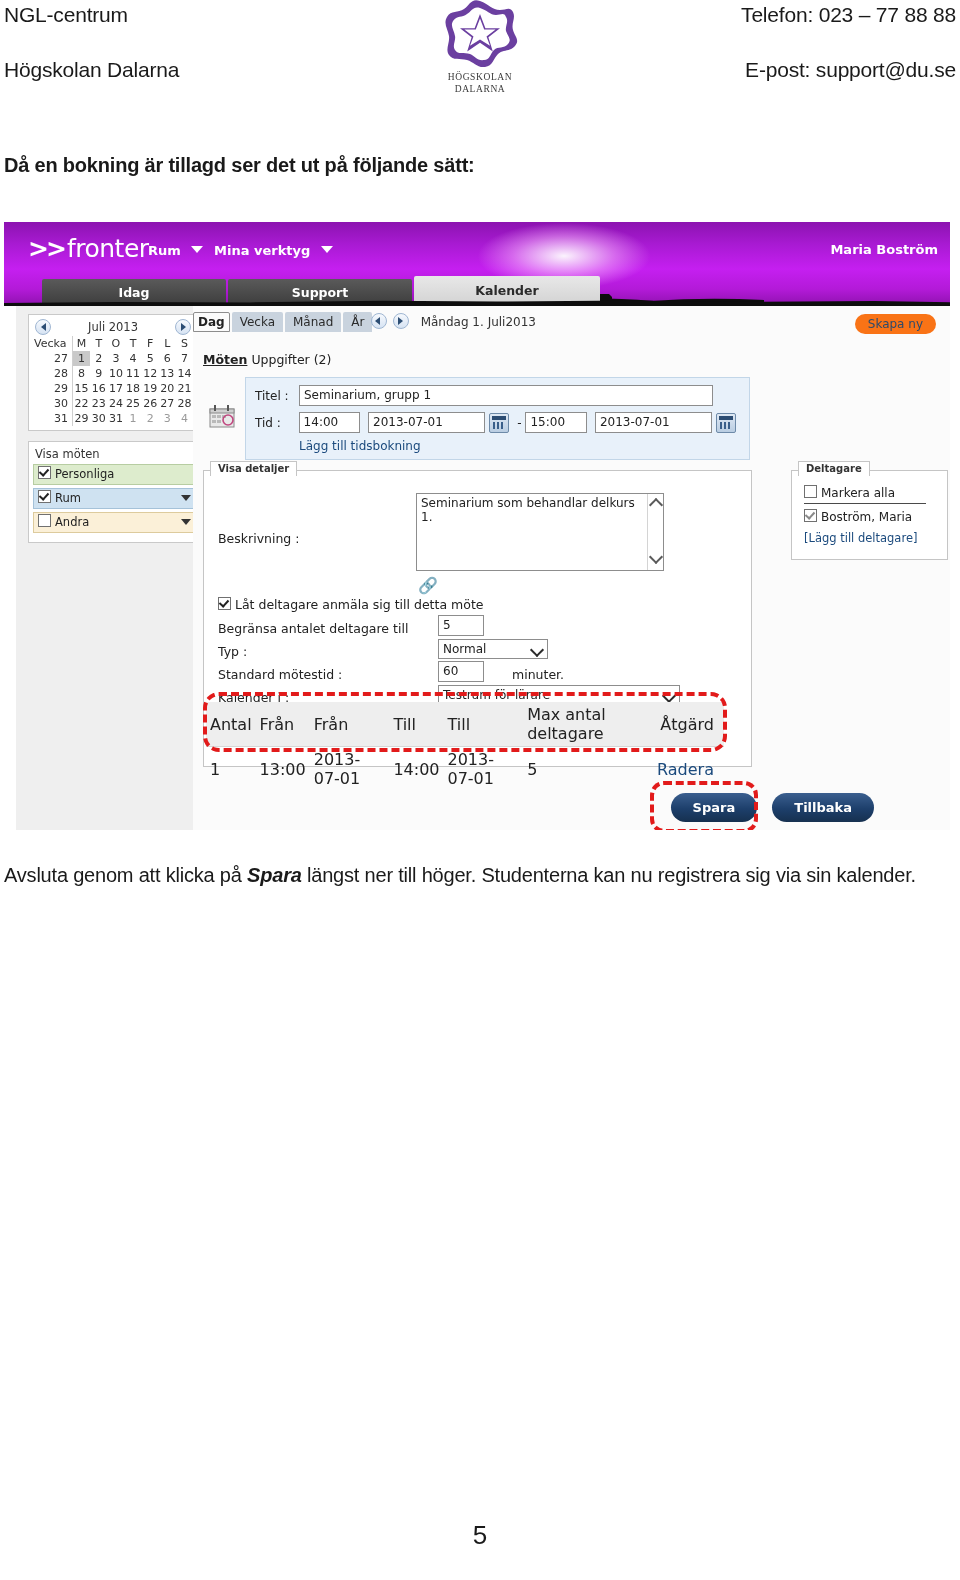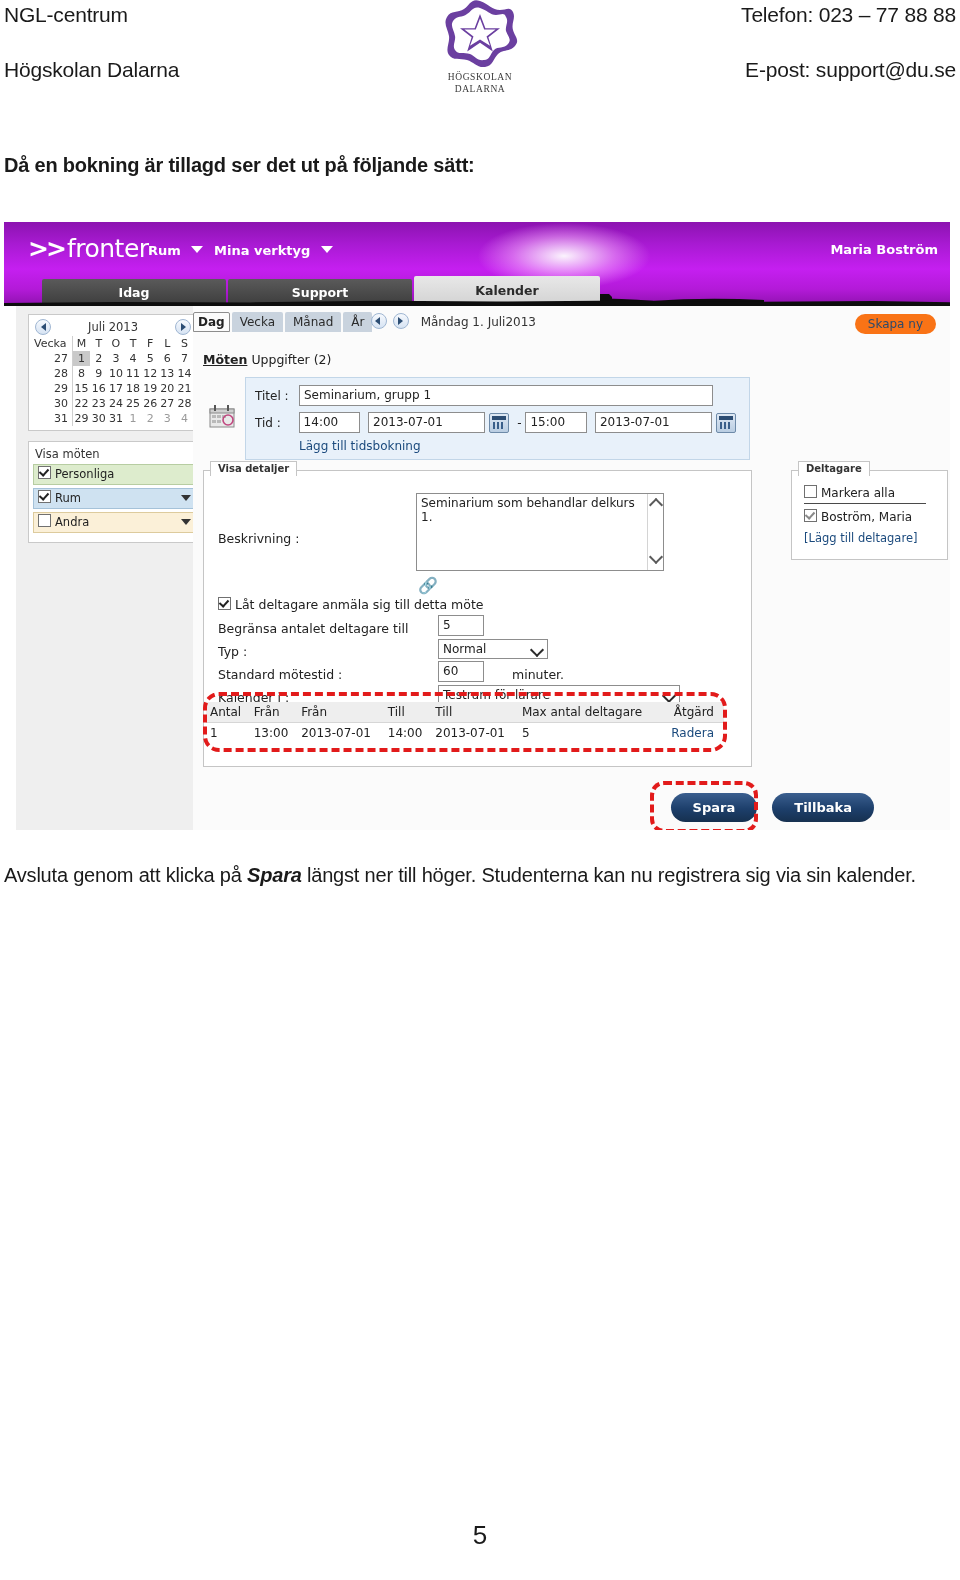--- a/index.html
+++ b/index.html
@@ -354,21 +354,21 @@
     border-left: 2px solid #2b2b2b; border-bottom: 2px solid #2b2b2b;
     transform: rotate(-45deg);
   }
   .sel.typ { width: 82px; padding-right: 22px; }
   .sel.pub { width: 214px; padding-right: 22px; }
   .inp.num { width: 36px; }
   .suffix { margin-left: 8px; }
 
   
   .bk-wrap { position: absolute; left: 2px; top: 231px; width: 518px; }
-  .bk-table { width: 100%; border-collapse: collapse; font-size: 12px; }
+  .bk-table { width: 100%; border-collapse: collapse; font-size: 16px; }
   .bk-table th {
     text-align: left; font-weight: normal; color: #222;
     background: #eeeeee; padding: 3px 4px;
     border-bottom: 1px solid #d6d6d6;
   }
   .bk-table td { padding: 3px 4px; color: #222; }
   .bk-table td.act { color: #1b4a7d; text-align: right; padding-right: 10px; }
   .bk-table th.act { text-align: right; padding-right: 10px; }
   .dashed-hl {
     position: absolute; left: -3px; top: -10px;

